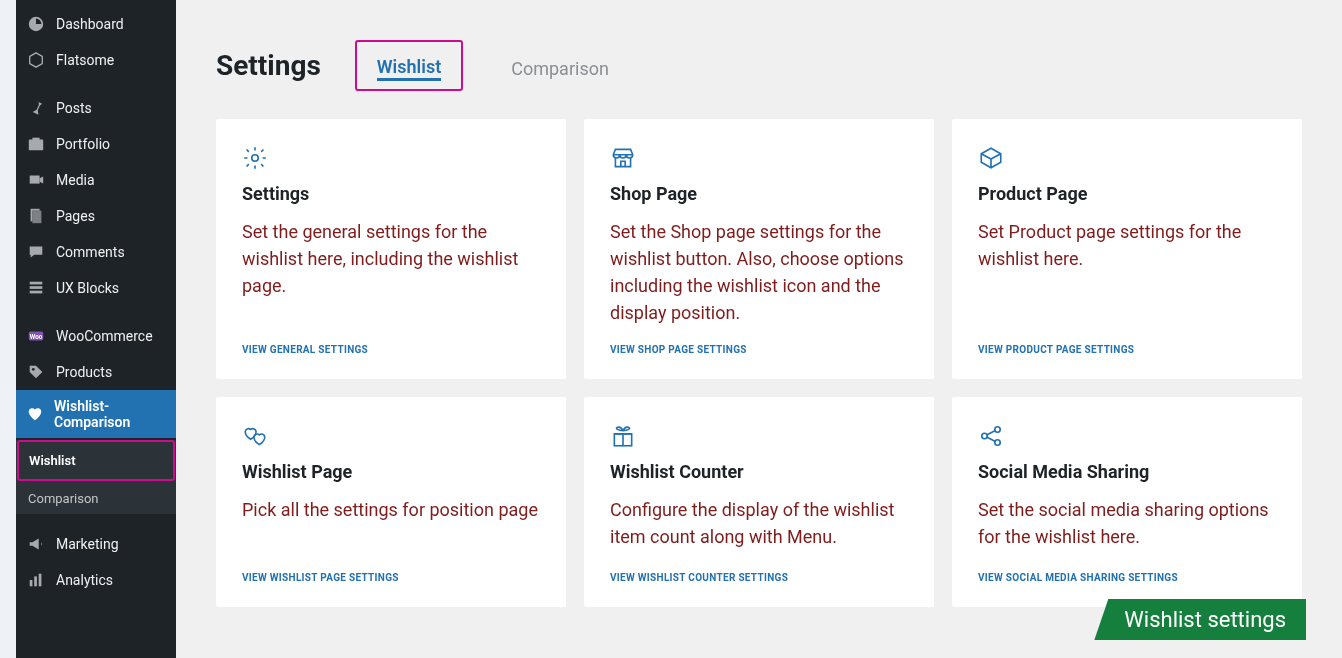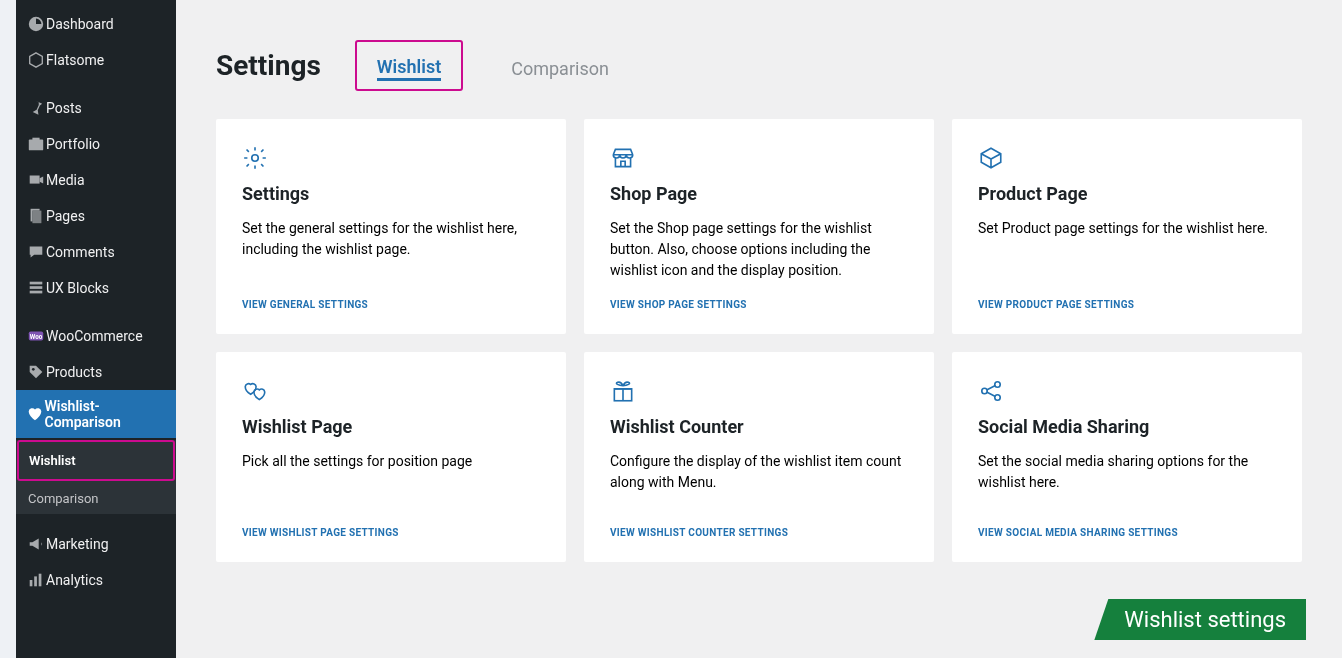--- a/index.html
+++ b/index.html
@@ -1,41 +1,41 @@
 <!DOCTYPE html>
 <html><head>
 <meta charset="utf-8">
 <style>
 * { margin: 0; padding: 0; box-sizing: border-box; }
 body { font-family: -apple-system, BlinkMacSystemFont, "Segoe UI", Roboto, sans-serif; background: #eef1f5; width: 1342px; height: 658px; overflow: hidden; }
 .wrap { display: flex; height: 658px; padding: 0; }
 .outer { background: #eef1f5; padding: 0; }
 .sidebar { width: 160px; background: #1d2327; color: #fff; padding-top: 6px; position: relative; margin-left: 16px; }
-.sidebar-item { display: flex; align-items: center; padding: 8px 10px; font-size: 14px; color: #f0f0f1; cursor: pointer; }
+.sidebar-item { display: flex; align-items: center; gap: 10px; padding: 8px 10px; font-size: 14px; color: #f0f0f1; cursor: pointer; }
 .sidebar-item .icon { width: 20px; height: 20px; display: flex; align-items: center; justify-content: center; color: #a7aaad; text-align: center; }
 .sidebar-item.top { font-weight: 400; }
 .sidebar-sep { height: 12px; }
 .sidebar-item.active { background: #2271b1; color: #fff; font-weight: 600; position: relative; }
 .sidebar-item.active .icon { color: #fff; }
 .sidebar-item.active::after { content: ""; position: absolute; right: -8px; top: 50%; transform: translateY(-50%); border: 8px solid transparent; border-right-color: #eef1f5; }
 .submenu { background: #2c3338; }
 .submenu-item { padding: 8px 12px; font-size: 13px; color: #c3c4c7; cursor: pointer; }
 .submenu-item.current { color: #fff; font-weight: 600; border: 2px solid #cc0b8f; border-radius: 3px; margin: 2px 1px; padding: 11px 10px; }
 .main { flex: 1; background: #f0f0f1; padding: 40px; position: relative; }
 .header-row { display: flex; align-items: center; gap: 34px; margin-bottom: 28px; }
 .page-title { font-size: 28px; font-weight: 700; color: #1d2327; }
 .tabs { display: flex; gap: 28px; align-items: flex-end; }
 .tab { font-size: 18px; color: #8a8f94; padding: 14px 20px 12px; cursor: pointer; }
 .tab.active { color: #2271b1; font-weight: 600; border: 2px solid #cc0b8f; border-radius: 3px; position: relative; }
 .tab.active::after { content: ""; position: absolute; left: 20px; right: 20px; bottom: 8px; height: 3px; background: #2271b1; }
 .cards { display: grid; grid-template-columns: repeat(3, 1fr); gap: 18px; }
 .card { background: #fff; border-radius: 2px; padding: 26px 26px 24px; display: flex; flex-direction: column; min-height: 210px; }
 .card .icon { color: #2271b1; margin-bottom: 12px; height: 26px; }
 .card-title { font-size: 18px; font-weight: 700; color: #1d2327; margin-bottom: 14px; }
-.card-desc { font-size: 14px; color: #000000; line-height: 1.5; margin-bottom: 18px; flex: 1; }
+.card-desc { font-size: 18px; color: #7f1d1d; line-height: 1.5; margin-bottom: 18px; flex: 1; }
 .card-link { font-size: 10px; font-weight: 700; color: #2271b1; letter-spacing: 0.3px; cursor: pointer; text-transform: uppercase; }
 .badge { position: absolute; bottom: 18px; right: 36px; background: #15803d; color: #fff; font-size: 22px; padding: 8px 20px 8px 30px; clip-path: polygon(14px 0, 100% 0, 100% 100%, 0 100%); margin-top: 28px; }
 svg { display: block; }
 </style>
 </head>
 <body>
 
 <div class="outer">
 <div class="wrap">
 <div class="sidebar">

